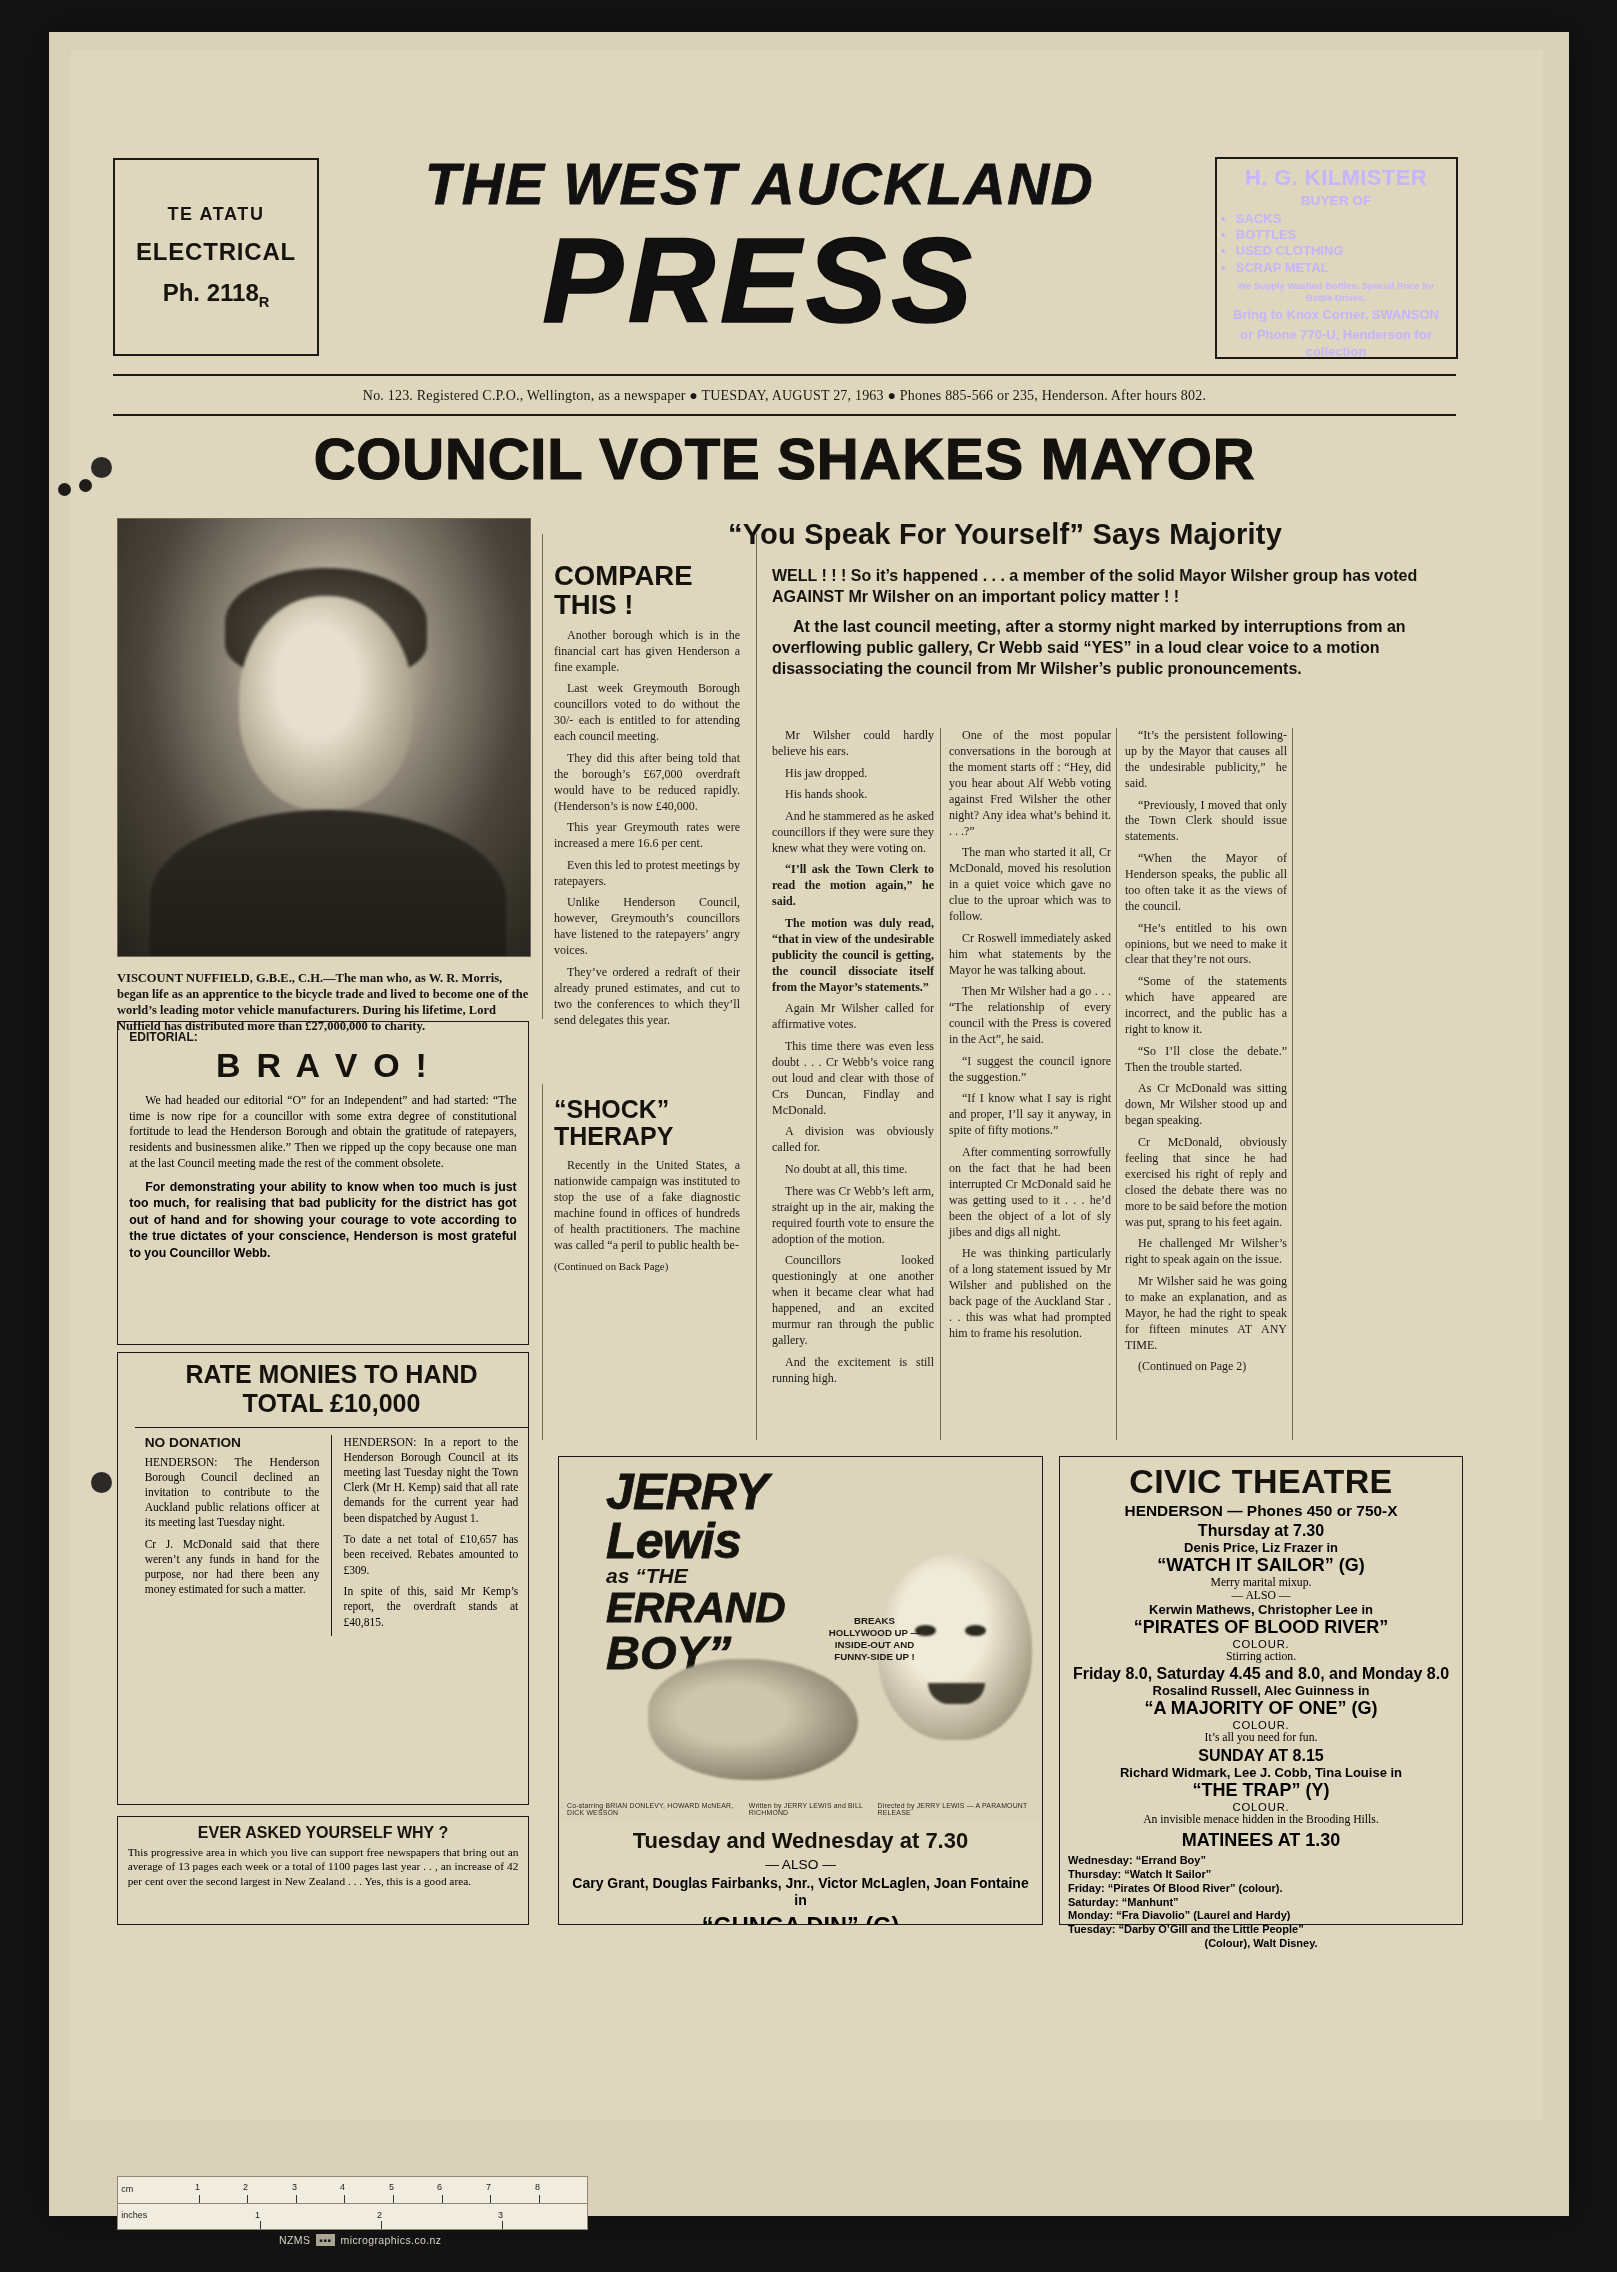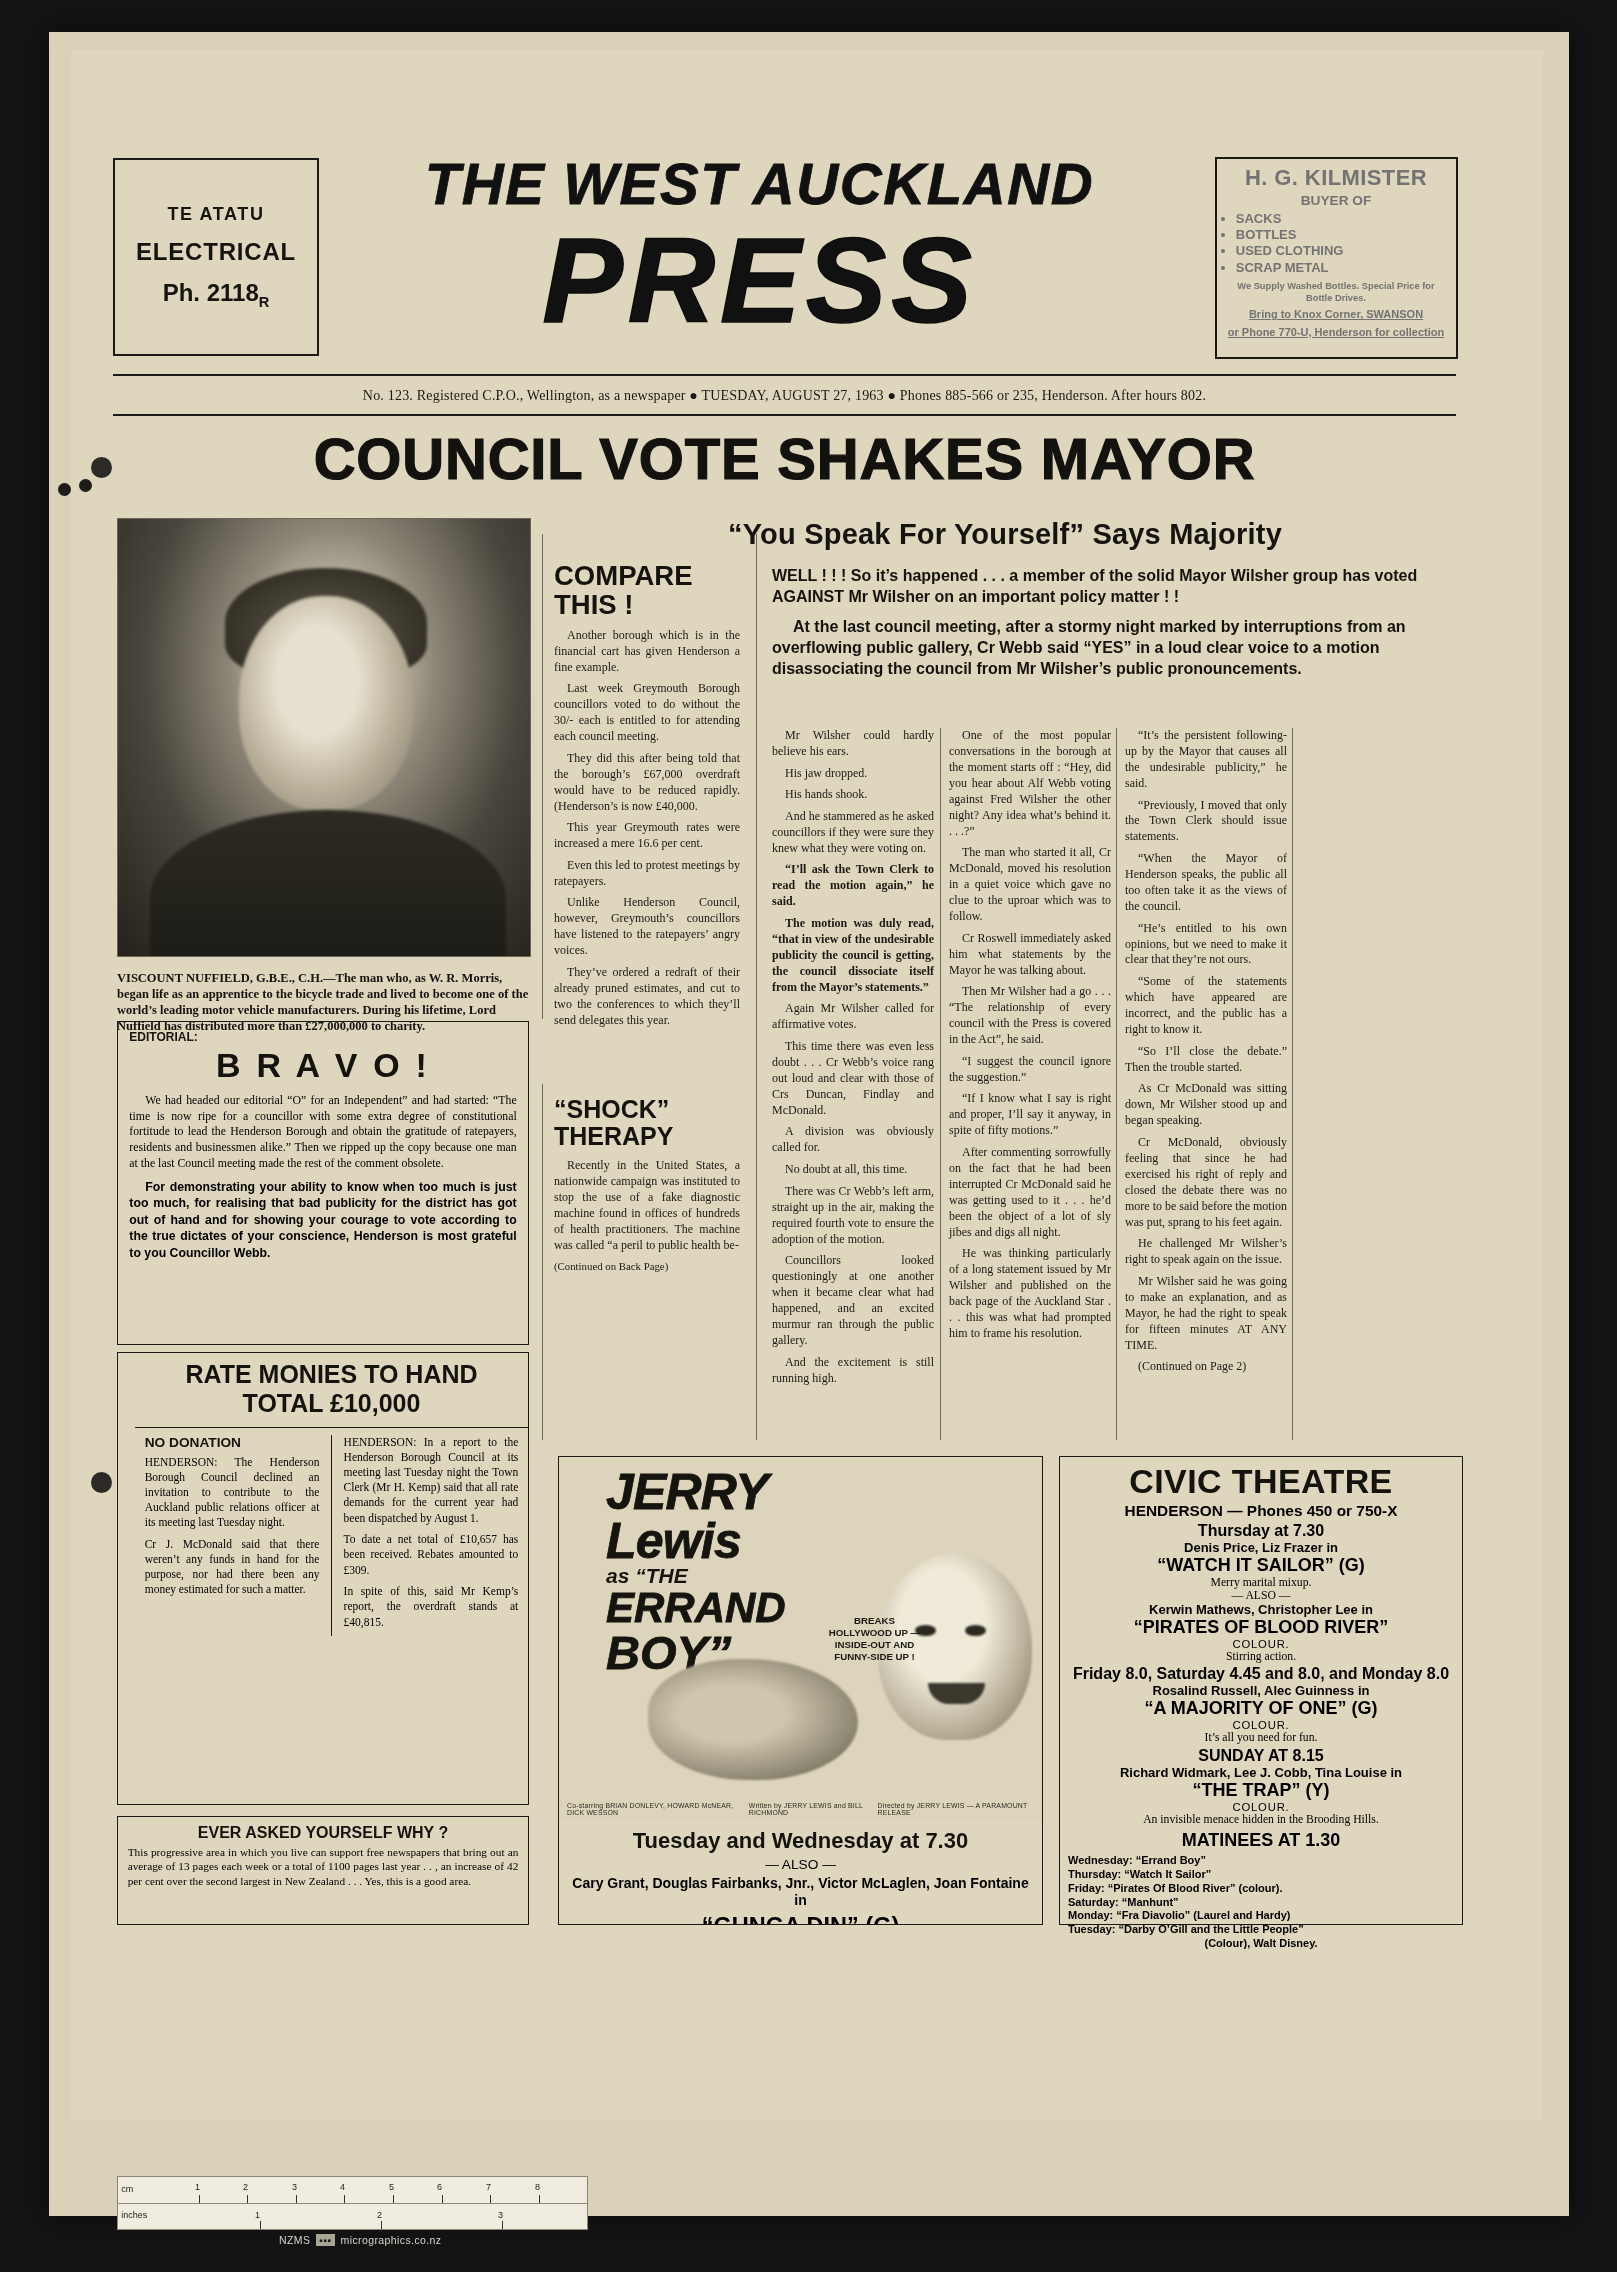--- a/index.html
+++ b/index.html
@@ -56,28 +56,28 @@
   }
   .mh-center .t2{
     font-family:"Liberation Sans", sans-serif;
     font-weight:bold;font-style:italic;
     font-size:121px;line-height:1.05;letter-spacing:4.9px;
     -webkit-text-stroke:1.6px #0d0d0b;
   }
   .mh-right{
     position:absolute;right:6.5px;top:14.6px;width:243px;height:202px;
     border:2.4px solid #1b1a17;padding:6.5px 8px;box-sizing:border-box;
-    font-family:"Liberation Sans", sans-serif;color:#737373;
+    font-family:"Liberation Sans", sans-serif;color:#c4b5fd;
   }
   .mh-right .name{font-size:22px;font-weight:bold;text-align:center;letter-spacing:0.4px;}
   .mh-right .buyer{font-size:13.7px;font-weight:bold;text-align:center;margin-top:1.6px;}
   .mh-right ul{margin:3.2px 0 0 11.3px;padding:0;list-style:disc;}
   .mh-right li{font-size:13px;font-weight:bold;line-height:1.25;}
   .mh-right .sml{font-size:9.3px;text-align:center;margin-top:4px;line-height:1.3;font-weight:bold;}
-  .mh-right .sml2{font-size:11px;text-align:center;margin-top:3.2px;line-height:1.3;font-weight:bold;text-decoration:underline;}
+  .mh-right .sml2{font-size:13px;text-align:center;margin-top:3.2px;line-height:1.3;font-weight:bold;}
 
   .rule{position:absolute;background:#1b1a17;}
   .strapline{
     position:absolute;left:113px;top:388px;width:1343px;
     font-family:"Liberation Serif", serif;
     font-size:14px;color:#1a1915;text-align:center;letter-spacing:0.2px;
   }
 
   
   .headline{

